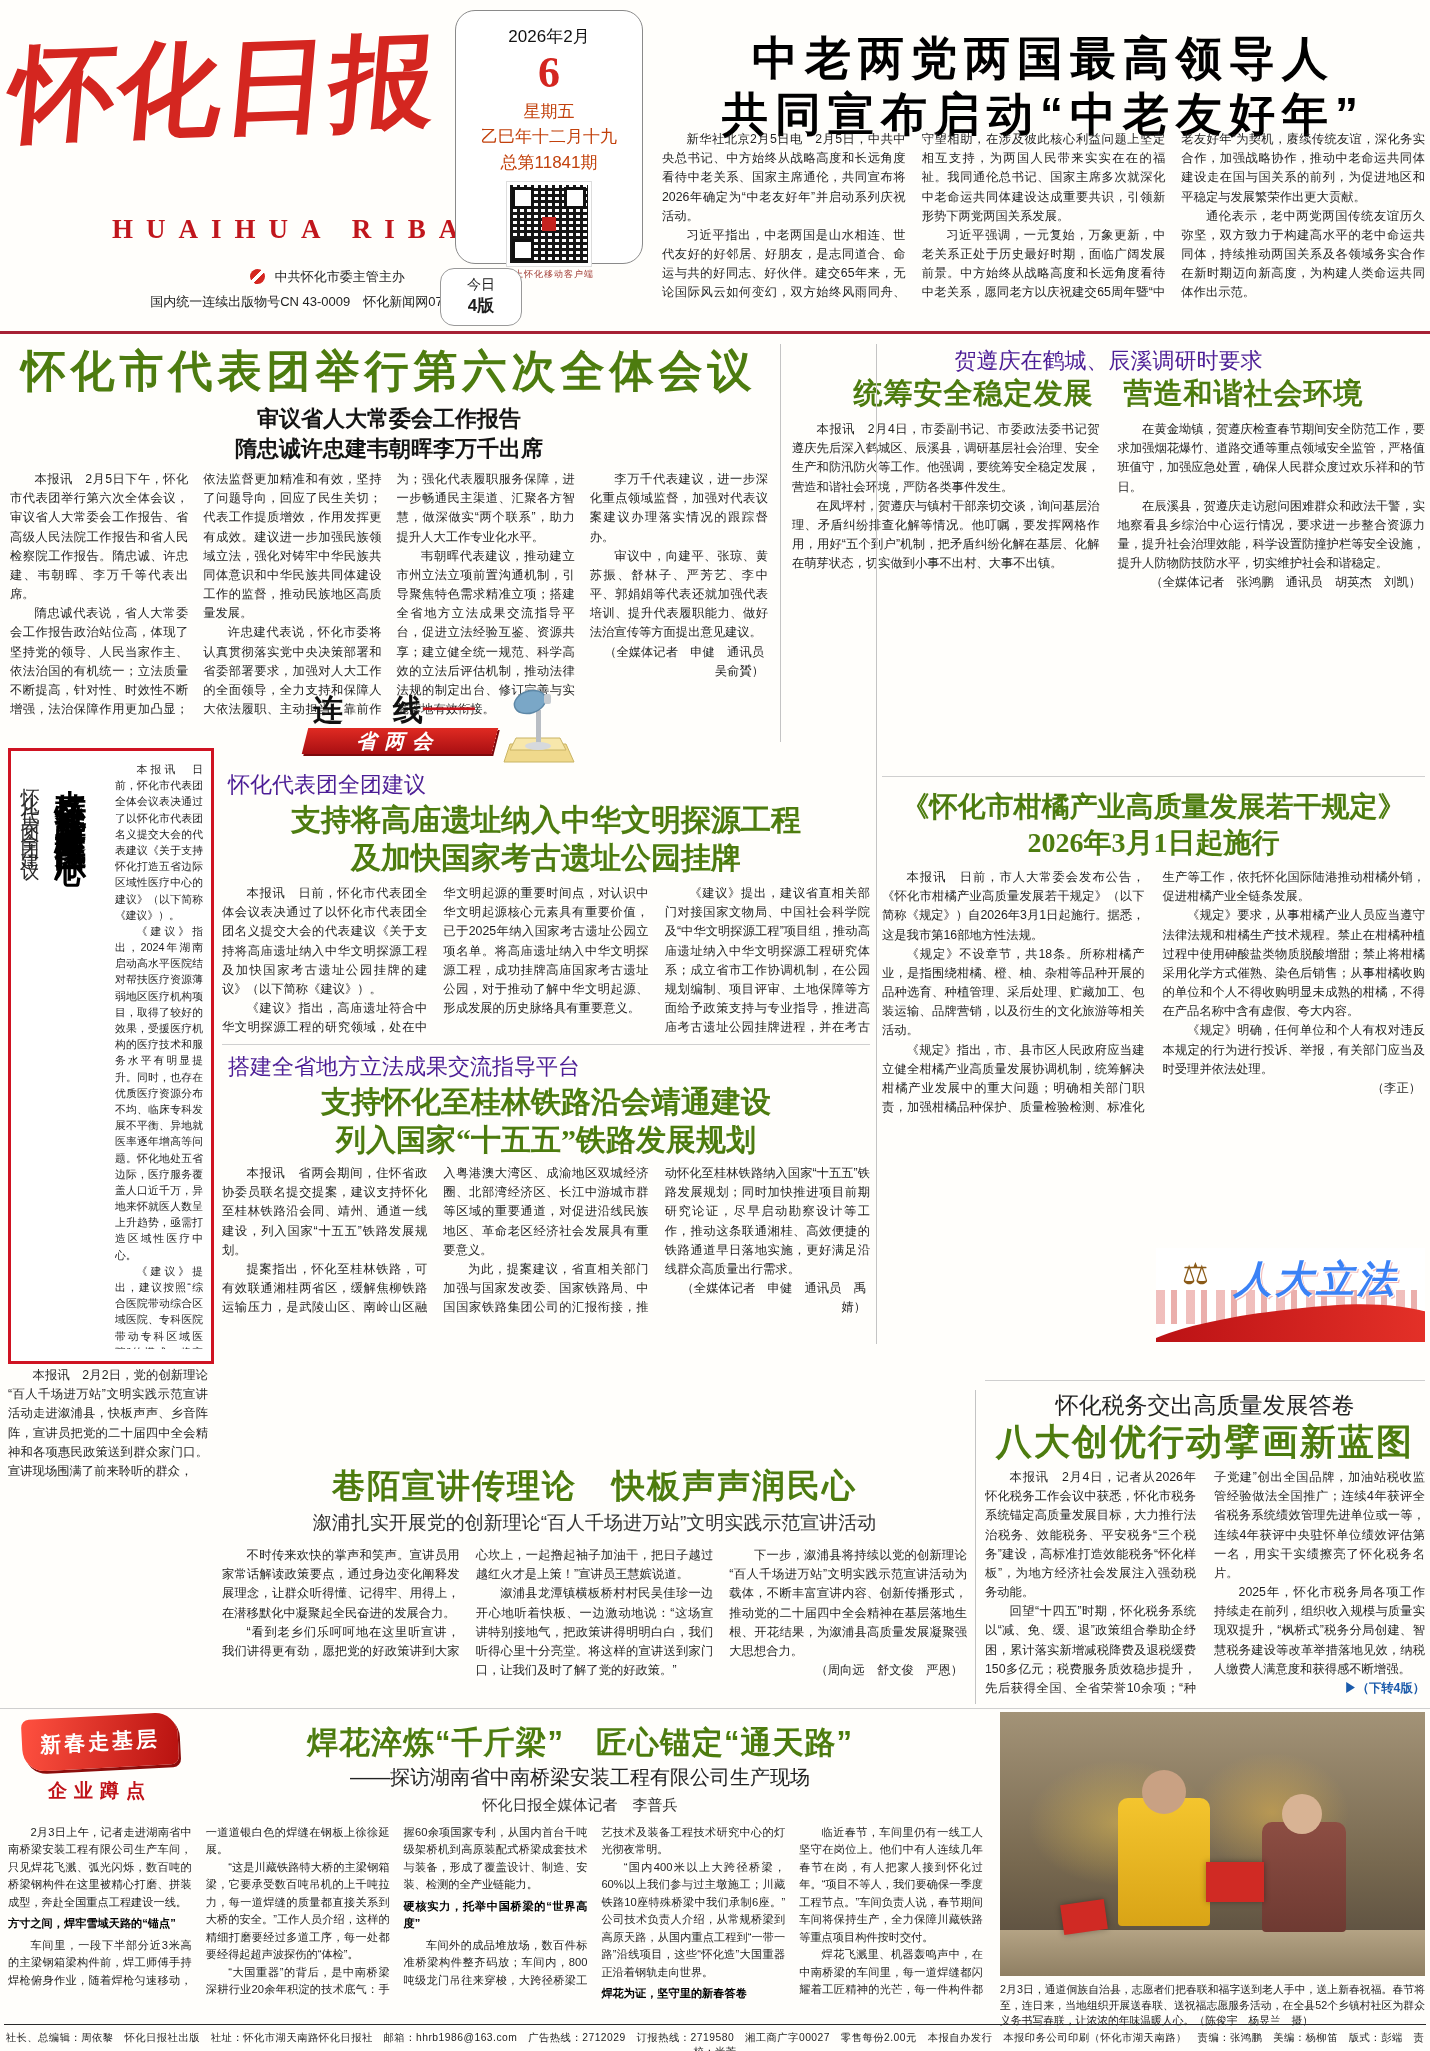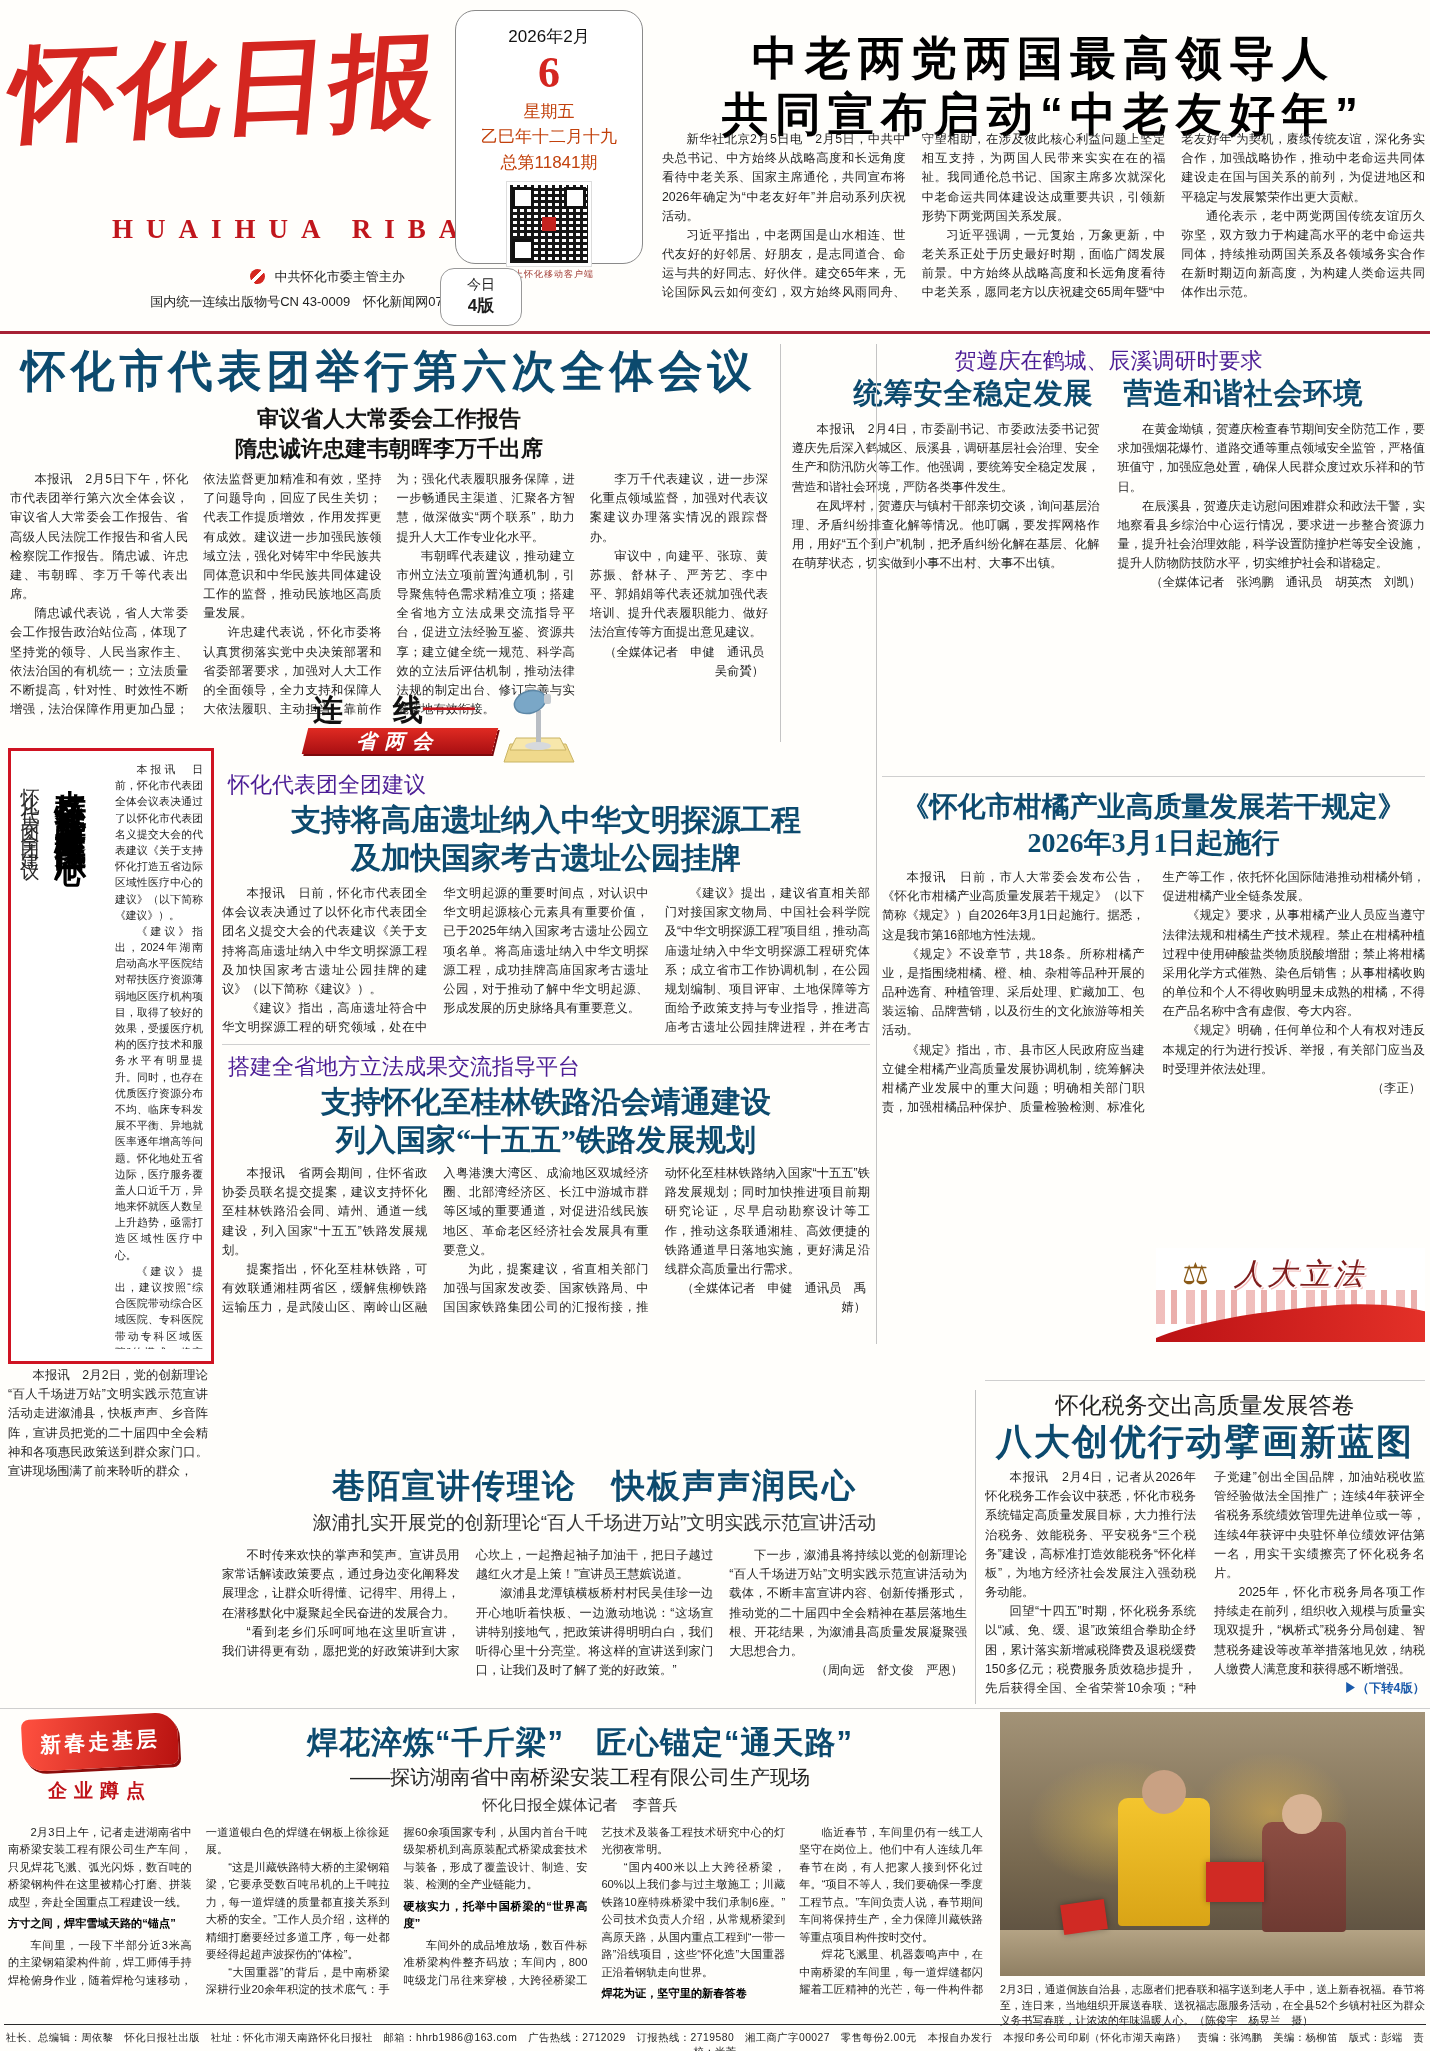--- a/index.html
+++ b/index.html
@@ -32,21 +32,21 @@
   .todaybox{left:440px;top:268px;width:80px;height:56px;border:1.5px solid #999;border-radius:14px;
             text-align:center;background:#fff;}
   .today-l1{font-size:14px;margin-top:7px;} .today-l2{font-size:17px;font-weight:bold;}
   
   .redrule{left:0;top:331px;width:1430px;height:3px;background:#a62134;}
   .vline{width:1px;background:#c4c4c4;}
   .hline{height:1px;background:#cfcfcf;}
   
   .ts-head{left:662px;top:6px;width:763px;text-align:center;font-size:46px;font-weight:900;
            line-height:1.22;letter-spacing:7px;color:#000;margin-top:24px;}
-  .h-center{text-align:center;color:#0c4a6e;}
+  .h-center{text-align:center;color:#4d7c0f;}
   .as-title{left:8px;top:342px;width:762px;font-size:44px;font-weight:900;letter-spacing:5px;}
   .as-sub{left:8px;width:762px;font-size:22px;font-weight:600;color:#151515;}
   .kicker{font-size:22px;color:#4c1d95;}
   .serifh{font-family:"Liberation Serif","DejaVu Serif",serif;font-weight:900;}
   
   .body{position:absolute;text-align:justify;color:#1f1f1f;overflow:hidden;line-height:1.56;}
   .body p{margin:0;text-indent:2em;}
   .body p.byline{text-align:right;text-indent:0;padding-right:4px;}
   .body p.cont{color:#1b5bab;text-align:right;text-indent:0;font-weight:bold;}
   .body p.sub-h{font-weight:900;text-indent:0;margin:4px 0;color:#000;}
@@ -68,21 +68,21 @@
   .mb-title{position:absolute;left:38px;top:14px;height:578px;font-size:31px;font-weight:900;
             letter-spacing:4px;color:#000;}
   .mb-body{left:104px;top:10px;width:88px;height:588px;font-size:10.8px;line-height:1.5;}
   
   .npc{left:1156px;top:1248px;width:269px;height:94px;background:#fff;overflow:hidden;}
   .npc-sky{position:absolute;left:0;bottom:18px;width:100%;height:34px;opacity:.55;
     background:repeating-linear-gradient(90deg,#e48a86 0 9px,transparent 9px 15px,#d96d68 15px 21px,transparent 21px 30px);}
   .npc-ribbon{position:absolute;left:-20px;bottom:-24px;width:320px;height:58px;background:linear-gradient(90deg,#b80f13,#e8342a);
               border-radius:100% 60% 0 0/100% 100% 0 0;transform:rotate(-4deg);}
   .npc-text{position:absolute;left:78px;top:6px;font-family:"Liberation Serif",serif;font-style:italic;
-            font-weight:400;font-size:30px;color:#7f1d1d;letter-spacing:3px;text-shadow:1px 1px 0 #fff,2px 2px 0 #f3b9b7;}
+            font-weight:700;font-size:38px;color:#3b82f6;letter-spacing:3px;text-shadow:1px 1px 0 #fff,2px 2px 0 #f3b9b7;}
   .npc-scale{position:absolute;left:26px;top:8px;font-size:30px;color:#8a5a18;}
   
   .nb{left:22px;top:1716px;width:156px;height:104px;}
   .nb-flag{background:linear-gradient(100deg,#ff5140,#b81210);color:#fff;font-size:21px;font-weight:900;
            letter-spacing:3px;padding:12px 10px;border-radius:8px 22px 8px 22px;transform:rotate(-3deg);
            text-align:center;box-shadow:2px 3px 0 #8c0d0b;}
   .nb-sub{margin-top:10px;text-align:center;color:#c01218;font-weight:900;font-size:19px;letter-spacing:7px;}
   
   .photo{left:1000px;top:1712px;width:425px;height:264px;overflow:hidden;
      background:radial-gradient(130px 90px at 28% 42%,rgba(242,201,76,.45),transparent 70%),

